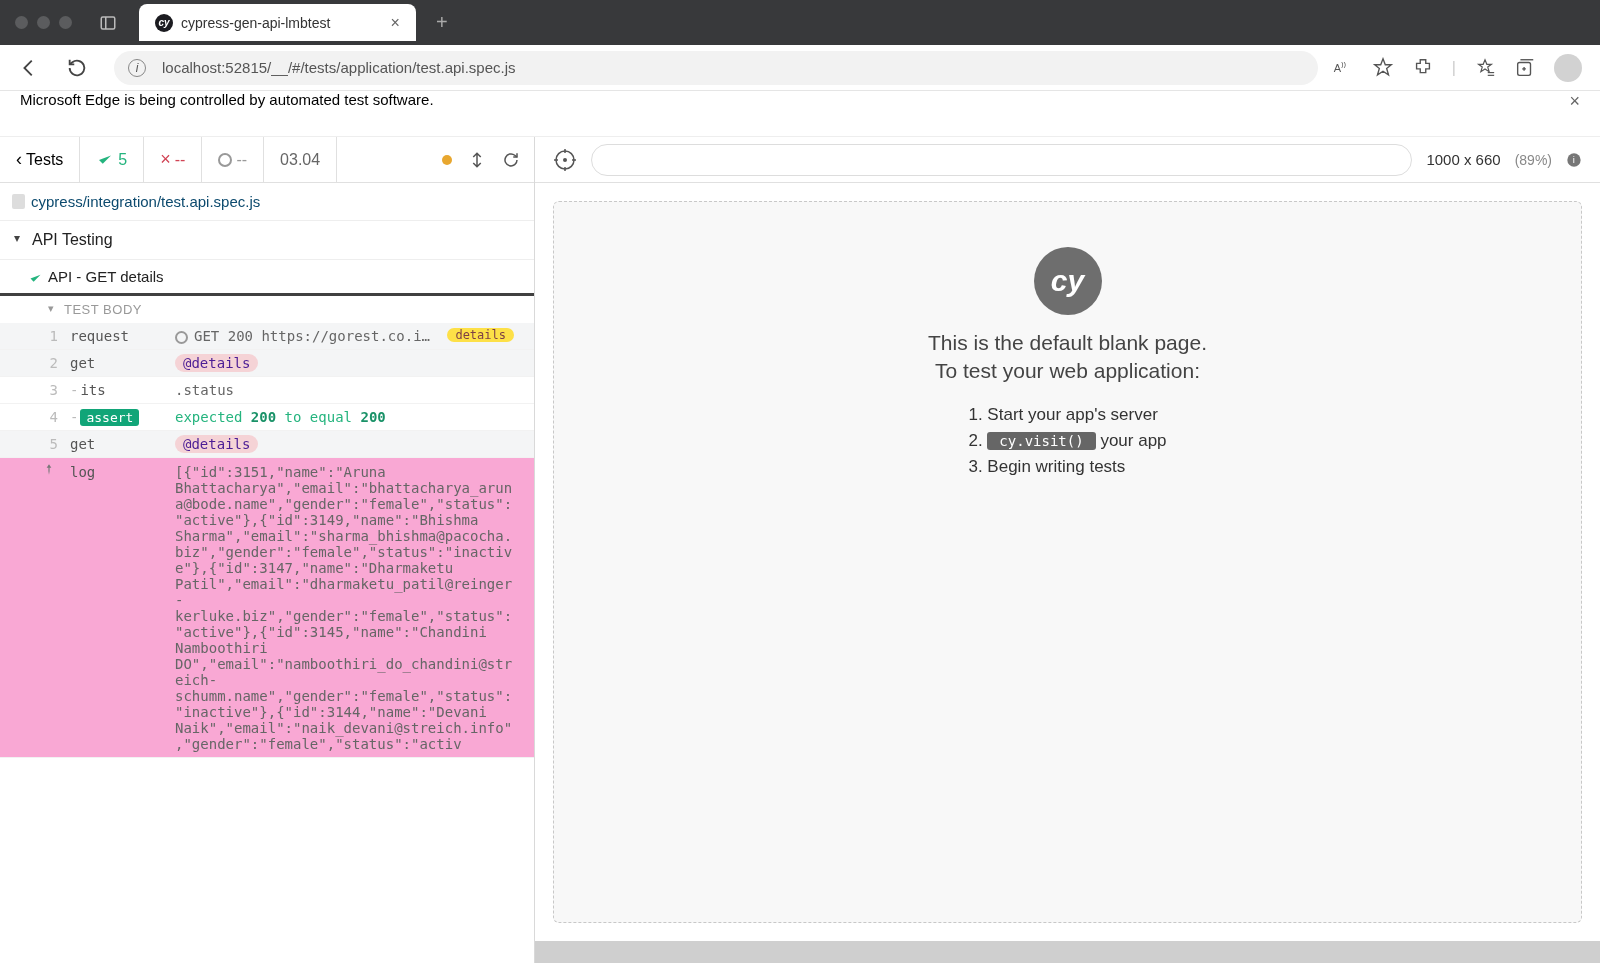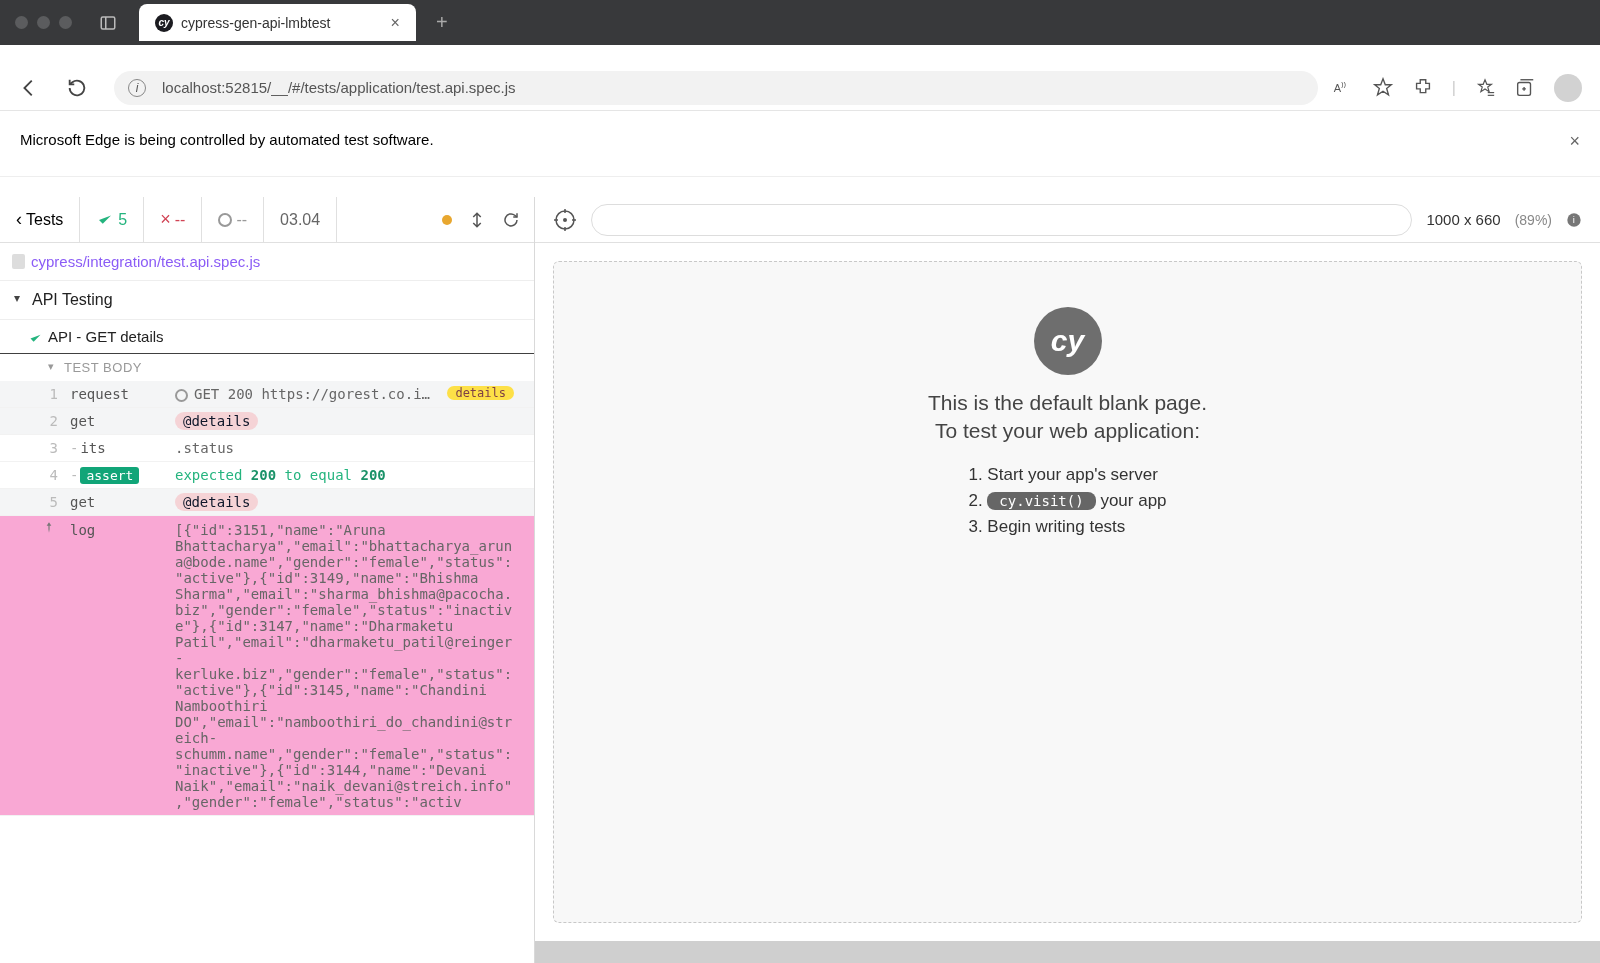--- a/index.html
+++ b/index.html
@@ -1,17 +1,17 @@
 <!DOCTYPE html>
 <html><head>
 <meta charset="utf-8">
 <style>
 * { margin:0; padding:0; box-sizing:border-box; }
 body { font-family:-apple-system,BlinkMacSystemFont,"Segoe UI",sans-serif; background:#fff; }
-.w { width:1600px; height:963px; display:flex; flex-direction:column; overflow:hidden;gap:20px; }
+.w { width:1600px; height:963px; display:flex; flex-direction:column; overflow:hidden; }
 .title-bar { height:45px; background:#38393b; display:flex; align-items:center; padding-left:15px; }
 .dot { width:13px; height:13px; border-radius:50%; background:#5b5c5e; margin-right:9px; }
 .tb-icon { width:18px; height:18px; fill:#bbb; margin-left:18px; cursor:pointer; }
 .tab { margin-left:22px; background:#fff; height:37px; padding:0 16px; border-radius:8px 8px 0 0; display:flex; align-items:center; font-size:14px; color:#333; cursor:pointer; }
 .tab-logo { width:18px; height:18px; border-radius:50%; background:#1b1b20; display:flex; align-items:center; justify-content:center; color:#fff; font-weight:bold; font-size:10px; margin-right:8px; font-style:italic; }
 .close-x { margin-left:60px; font-size:16px; color:#666; cursor:pointer; }
 .newtab { width:28px; height:28px; display:flex; align-items:center; justify-content:center; margin-left:12px; font-size:20px; color:#aaa; cursor:pointer; }
 .nav-bar { height:46px; background:#fff; border-bottom:1px solid #e5e5e5; display:flex; align-items:center; padding:0 18px; }
 .nav-icon { width:22px; height:22px; fill:#444; margin-right:26px; cursor:pointer; }
 .url-box { flex:1; height:34px; background:#f2f2f2; border-radius:17px; display:flex; align-items:center; padding:0 14px; font-size:15px; color:#555; }
@@ -28,59 +28,59 @@
 .chev-l { font-size:18px; margin-right:4px; }
 .pass svg { fill:#24b47e; width:18px; height:18px; }
 .pass { color:#24b47e; display:flex; align-items:center; gap:4px; }
 .fail { color:#d14455; display:flex; align-items:center; gap:4px; }
 .pend { color:#999; display:flex; align-items:center; gap:4px; }
 .pend-circ { width:14px; height:14px; border:2px solid #999; border-radius:50%; }
 .time { color:#666; font-size:16px;text-align:right; }
 .runner-r { margin-left:auto; display:flex; align-items:center; gap:16px; padding-right:14px; }
 .yellow-dot { width:10px; height:10px; border-radius:50%; background:#e8a72f; }
 .rr-icon { width:18px; height:18px; fill:#555; cursor:pointer; }
-.spec-path { padding:10px 12px; font-size:15px; color:#8b5cf6; border-bottom:1px solid #eee; display:flex; align-items:center; gap:6px; cursor:pointer; }
+.spec-path { padding:10px 12px; font-size:15px; color:#0c4a6e; border-bottom:1px solid #eee; display:flex; align-items:center; gap:6px; cursor:pointer; }
 .file-ico { width:13px; height:15px; background:#ddd; border-radius:2px; }
 .suite { padding:10px 14px 10px 32px; font-size:16px; color:#222; border-bottom:1px solid #eee; position:relative; }
 .suite::before { content:'▾'; position:absolute; left:14px; font-size:12px; color:#444; }
-.test { padding:8px 14px 8px 48px; font-size:15px; color:#222; border-bottom:1px solid #404040; position:relative; cursor:pointer; }
+.test { padding:8px 14px 8px 48px; font-size:15px; color:#222; border-bottom:3px solid #404040; position:relative; cursor:pointer; }
 .test svg { position:absolute; left:28px; top:11px; width:15px; height:15px; fill:#24b47e; }
 .body-label { padding:6px 14px 6px 64px; font-size:13px; color:#999; letter-spacing:.5px; position:relative; }
 .body-label::before { content:'▾'; position:absolute; left:48px; font-size:11px; color:#999; }
 .cmds { flex:1; overflow-y:auto; font-family:Menlo,Monaco,monospace; font-size:14px; }
 .cmd { display:grid; grid-template-columns:70px 105px 1fr; align-items:baseline; padding:5px 10px 5px 0; border-bottom:1px solid #f2f2f2; cursor:pointer; }
 .cmd.highlight { background:#f4f5f6; }
 .cmd.log-row { background:#f9a8d4; }
 .num { text-align:right; color:#bbb; padding-right:12px; }
 .pin { text-align:right; padding-right:14px; }
 .pin svg { width:14px; height:14px; fill:#777; }
 .cname { color:#555; }
 .cname .dash { color:#bbb; margin-right:2px; }
 .assert-badge { background:#11a578; color:#fff; padding:1px 6px; border-radius:3px; font-size:13px; }
 .cmsg { color:#666; word-break:break-word; padding-right:10px; }
-.alias-pill { background:#f5d3d6; color:#0f172a; padding:1px 8px; border-radius:10px; }
+.alias-pill { background:#f5d3d6; color:#4c1d95; padding:1px 8px; border-radius:10px; }
 .det-pill { background:#fde047; color:#7d3f46; padding:0 8px; border-radius:10px; font-size:12px; float:right; margin-left:6px; }
 .req-circ { width:13px; height:13px; border:2px solid #999; border-radius:50%; display:inline-block; vertical-align:middle; margin-right:6px; }
 .assert-txt { color:#24b47e; }
 .assert-txt b { color:#1a9268; font-weight:bold; }
 .right { flex:1; background:#fff; display:flex; flex-direction:column; overflow:hidden; }
 .right-hdr { height:46px; display:flex; align-items:center; padding:0 18px; gap:14px; border-bottom:1px solid #e0e0e0; }
 .selbtn { width:24px; height:24px; fill:#555; cursor:pointer; }
 .url-inp { flex:1; height:32px; border:1px solid #ddd; border-radius:16px; background:#fff; }
 .dims { font-size:15px; color:#333; }
 .pct { font-size:14px; color:#888; }
 .info-i { width:16px; height:16px; fill:#777; }
 .aut { flex:1; padding:18px; }
 .aut-in { width:100%; height:100%; border:1px dashed #c8c8c8; border-radius:6px; display:flex; flex-direction:column; align-items:center; padding-top:45px; background:#f8f8f8; }
 .cy-logo { width:68px; height:68px; border-radius:50%; background:#6e6e6e; color:#fff; font-size:30px; font-weight:bold; font-style:italic; display:flex; align-items:center; justify-content:center; }
 .aut-t1 { font-size:21px; color:#444; margin-top:16px; }
 .aut-t2 { font-size:21px; color:#444; margin-top:4px; }
 .aut-list { font-size:17px; color:#333; margin-top:22px; text-align:left; }
 .aut-li { margin-bottom:6px; }
-.cy-code { background:#666; color:#fff; padding:1px 12px; border-radius:8px; font-family:Menlo,monospace; font-size:14px; }
+.cy-code { background:#666; color:#fff; padding:1px 12px; border-radius:3px; font-family:Menlo,monospace; font-size:14px; }
 .btm { height:22px; background:#cfcfcf; }
 </style>
 </head>
 <body>
 
 <div class="w">
   <div class="title-bar">
     <div class="dot"></div>
     <div class="dot"></div>
     <div class="dot"></div>

